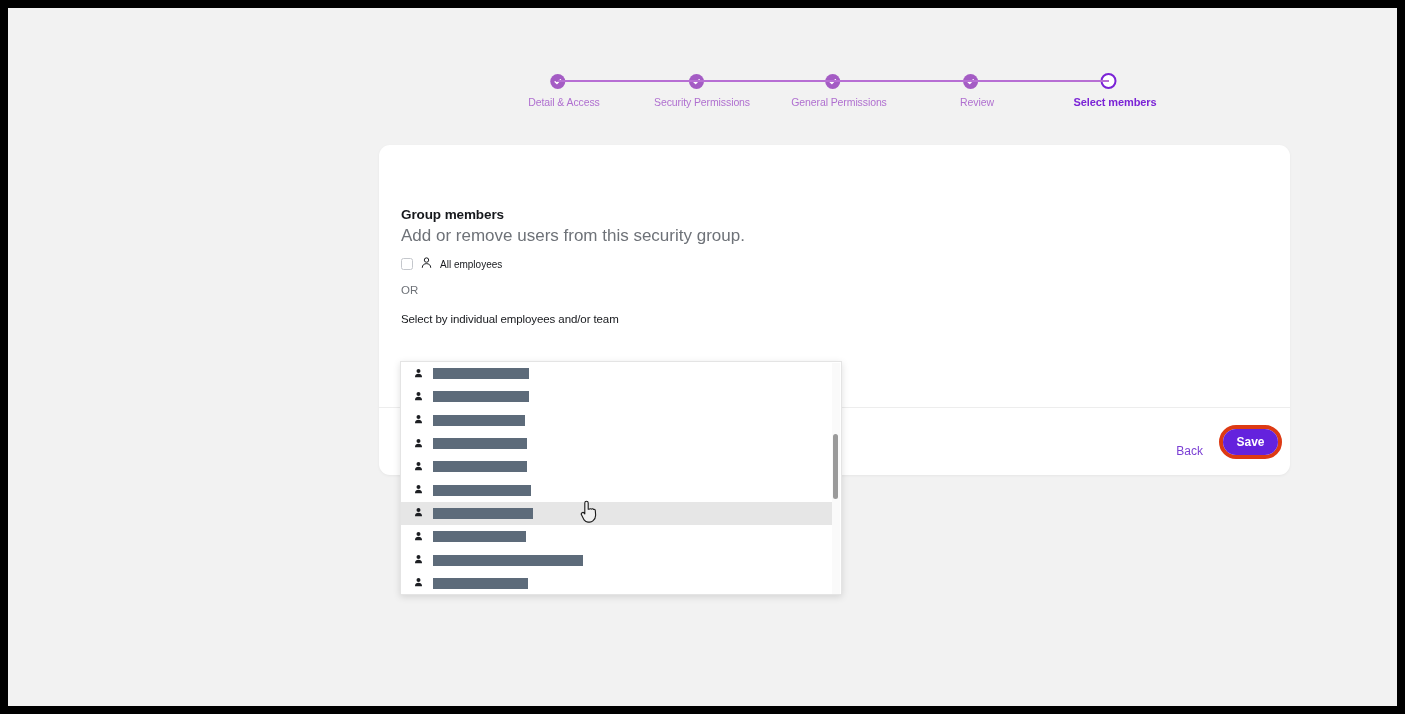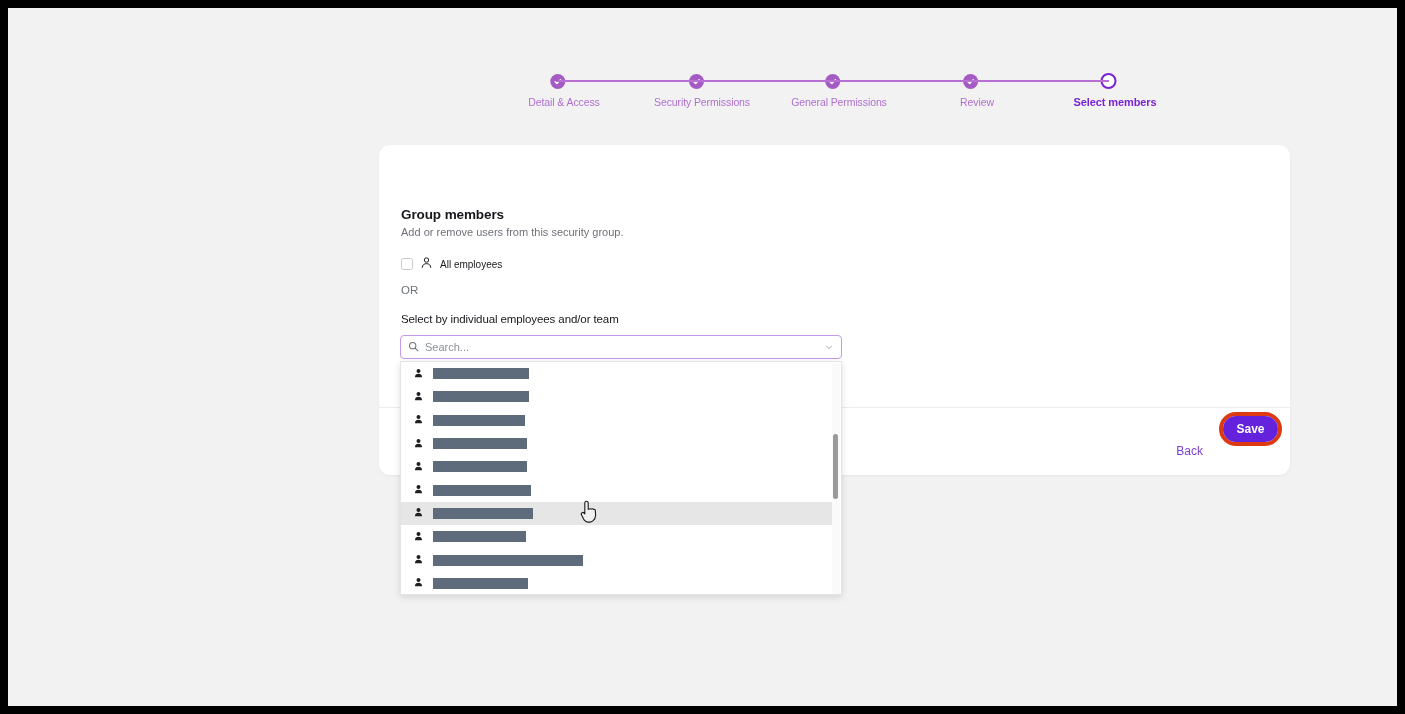--- a/index.html
+++ b/index.html
@@ -135,21 +135,21 @@
     position: absolute;
     left: 22px; top: 62px;
     font-size: 13.5px;
     font-weight: bold;
     color: #16181c;
     letter-spacing: -0.1px;
   }
   #section-desc {
     position: absolute;
     left: 22px; top: 81px;
-    font-size: 11px;
+    font-size: 17px;
     color: #6e7278;
   }
 
   
   #all-employees-row {
     position: absolute;
     left: 22px; top: 110px;
     display: flex;
     align-items: center;
     gap: 7px;
@@ -251,21 +251,21 @@
     color: #7b3fd4;
     font-weight: 500;
     background: none;
     border: none;
     cursor: pointer;
     font-family: inherit;
     margin-top: 12px;
   }
   #save-wrap {
     position: absolute;
-    right: 8px; top: 4px;
+    right: 8px; top: 17px;
     width: 63px; height: 44px;
   }
   #save-highlight {
     position: absolute;
     left: 0; top: 0;
     width: 63px; height: 34px;
     border: 4px solid #dd3a14;
     border-radius: 17px;
     box-sizing: border-box;
   }
@@ -365,34 +365,20 @@
               <circle cx="8" cy="5" r="2.7"></circle>
               <path d="M2.8 14c0-2.9 2.3-4.6 5.2-4.6s5.2 1.7 5.2 4.6" stroke-linecap="round"></path>
             </svg>
           </span>
           <span id="all-employees-label">All employees</span>
         </div>
 
         <div id="or-text">OR</div>
         <div id="select-label">Select by individual employees and/or team</div>
 
-        <div id="search-field">
-          <span>
-            <svg width="11" height="11" viewBox="0 0 16 16" fill="none" stroke="#6e7278" stroke-width="1.5">
-              <circle cx="6.8" cy="6.8" r="4.6"></circle>
-              <line x1="10.3" y1="10.3" x2="14.4" y2="14.4" stroke-linecap="round"></line>
-            </svg>
-          </span>
-          <span id="search-placeholder">Search...</span>
-          <span>
-            <svg width="10" height="10" viewBox="0 0 16 16" fill="none" stroke="#9aa0a6" stroke-width="1.5">
-              <polyline points="4,6.5 8,10.5 12,6.5" stroke-linecap="round" stroke-linejoin="round"></polyline>
-            </svg>
-          </span>
-        </div>
 
       </div>
 
       <div id="card-divider"></div>
 
       <div id="card-footer">
         <button id="back-button">Back</button>
         <div id="save-wrap">
           <div id="save-highlight"></div>
           <button id="save-button">Save</button>

